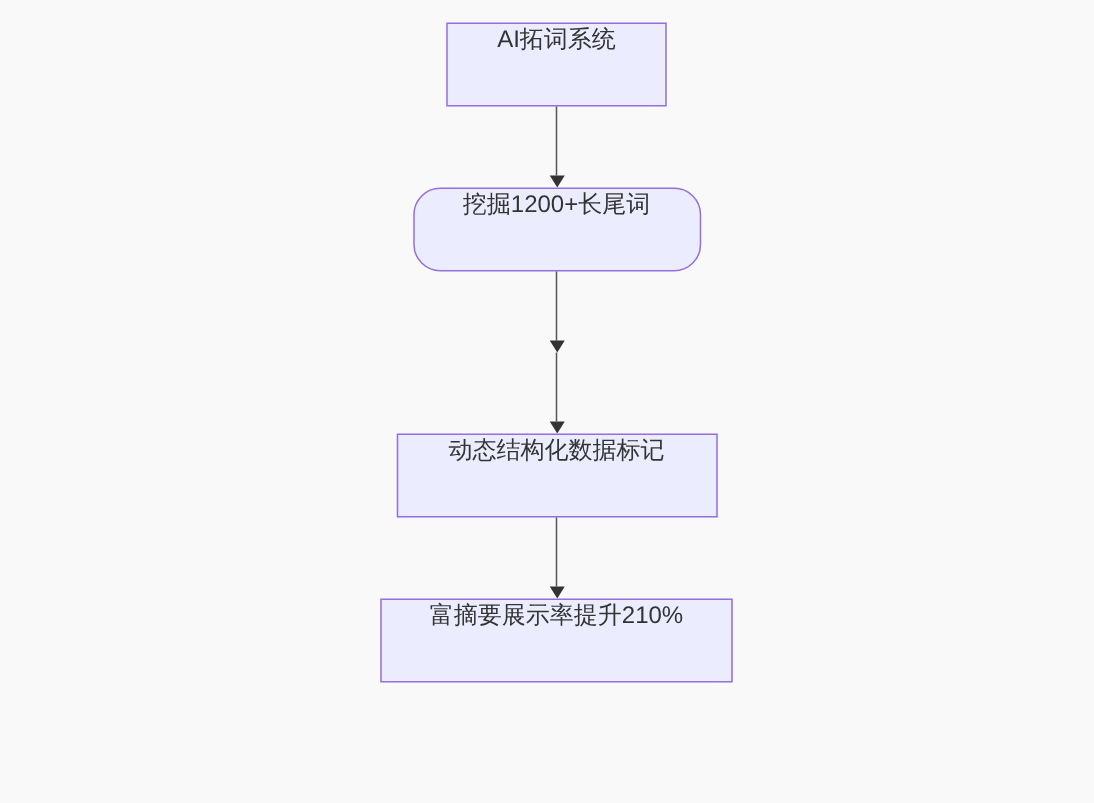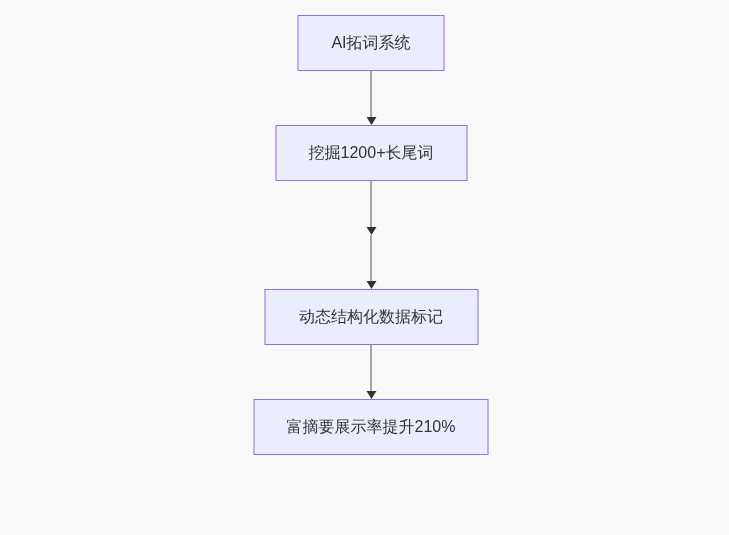--- a/index.html
+++ b/index.html
@@ -24,28 +24,27 @@
     align-items: center;
   }
   .node {
     box-sizing: border-box;
     height: 56px;
     background: var(--node-fill, #ECECFF);
     border: 1.5px solid var(--node-border, #9370DB);
     color: var(--node-text, #333333);
     font-size: 16px;
     display: flex;
-    align-items: center;
     justify-content: center;
     text-align: center;
     white-space: nowrap;
     padding: 0 10px;
   }
   .n1 { min-width: 147px; }
-  .n2 { min-width: 192px; }
+  .n2 { min-width: 192px; border-radius: 18px; }
   .n3 { min-width: 223px; }
   .n4 { min-width: 214px; }
   .n5 { min-width: 235px; }
   .connector {
     height: 54px;
     display: flex;
     flex-direction: column;
     align-items: center;
   }
   .edge-line {

